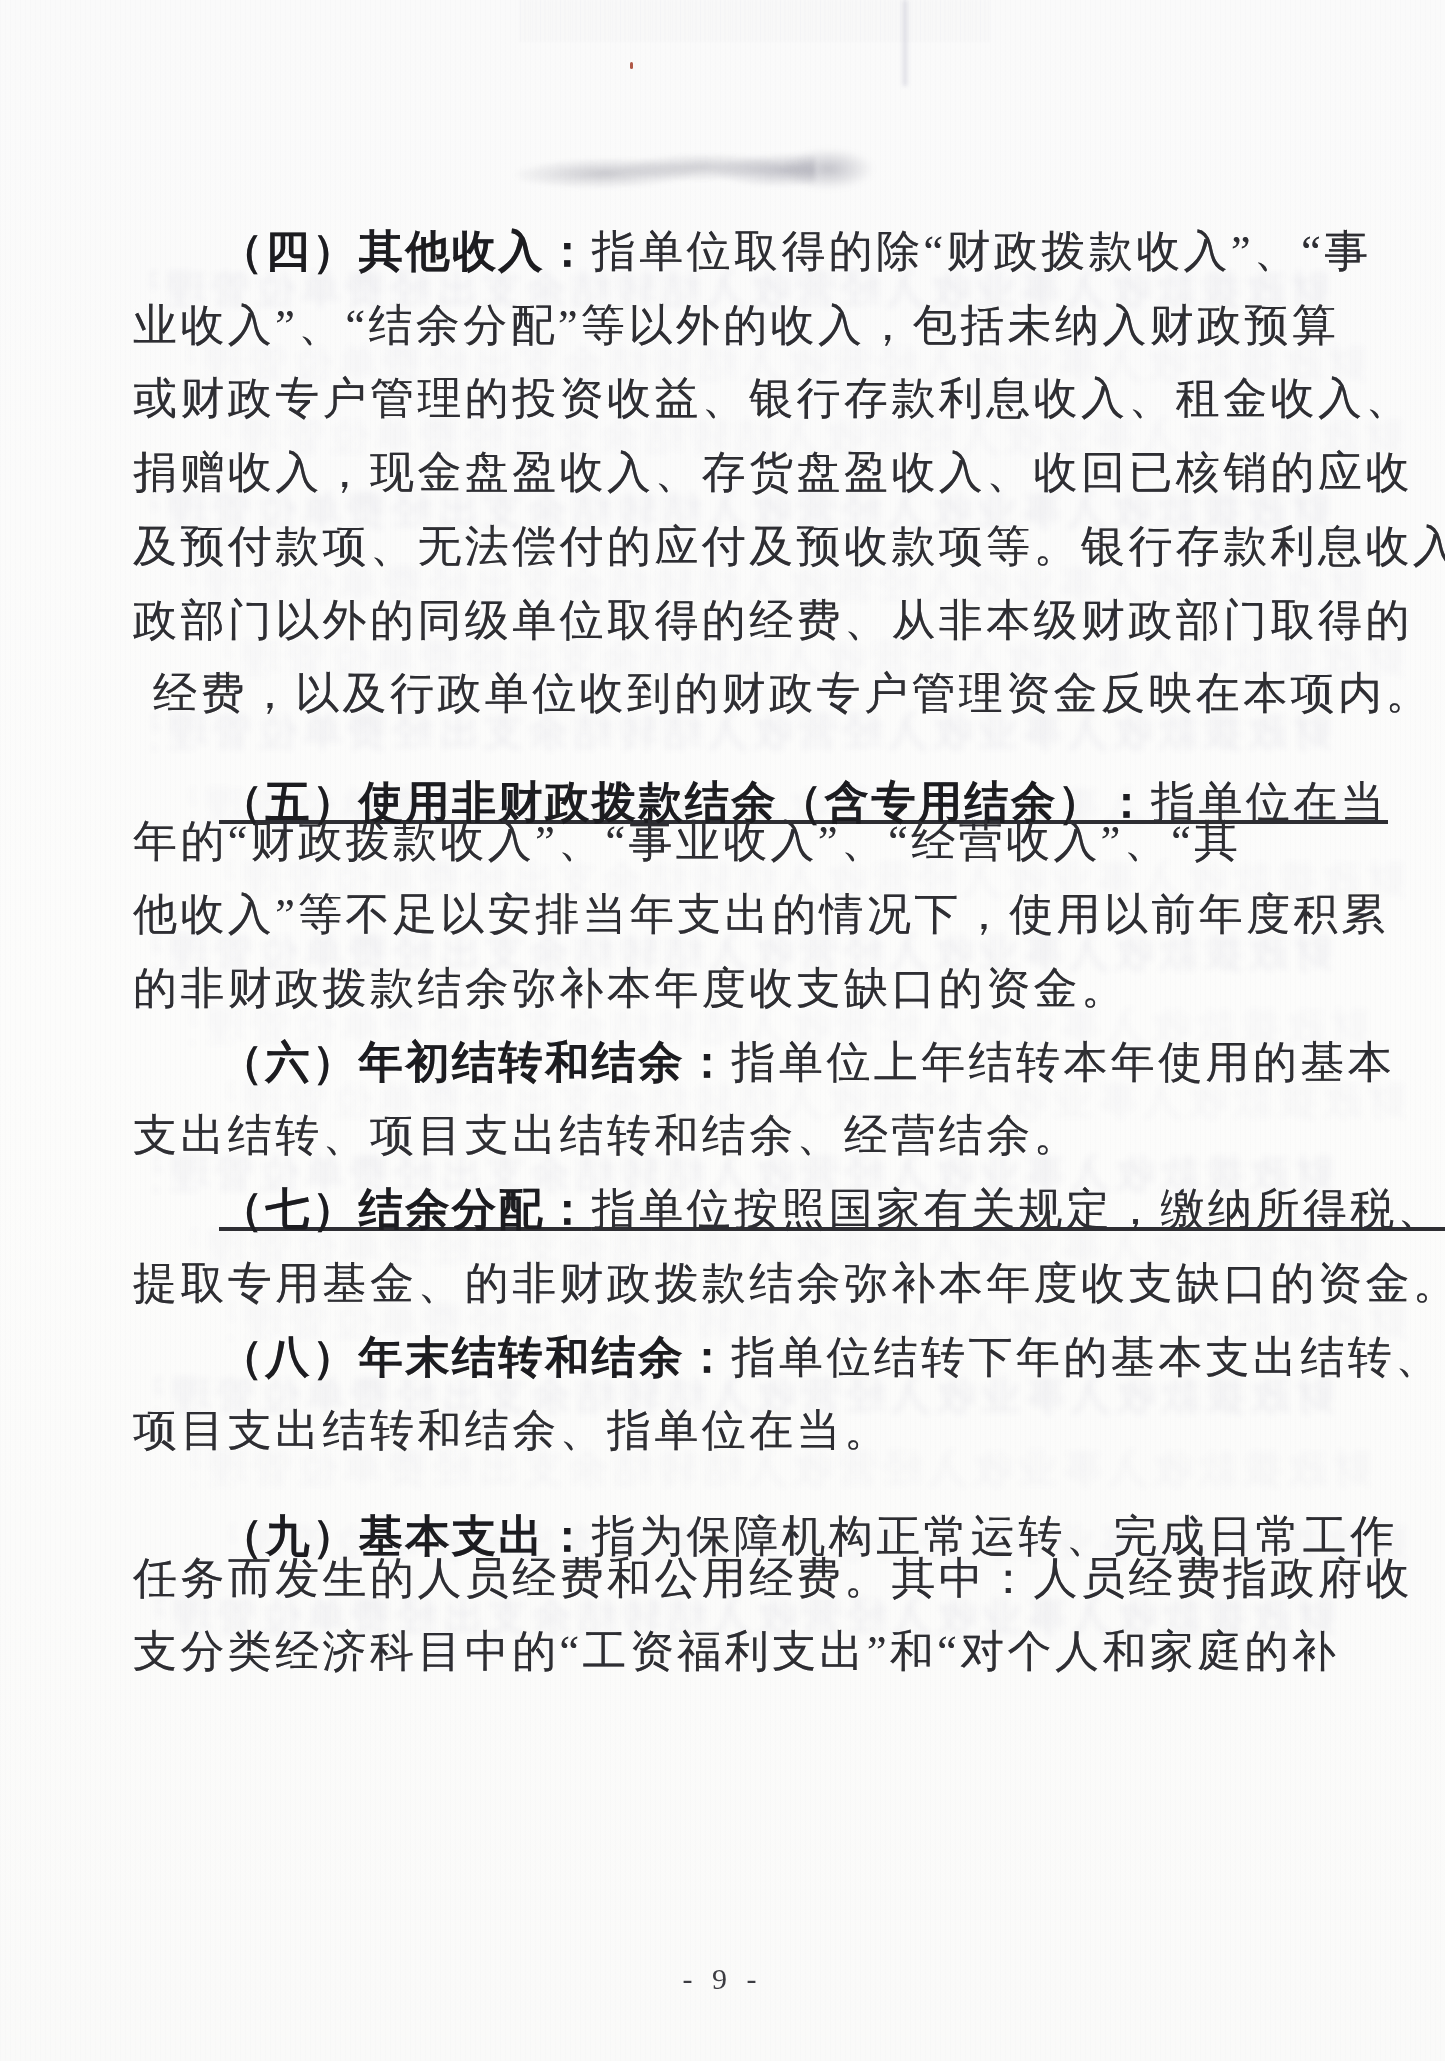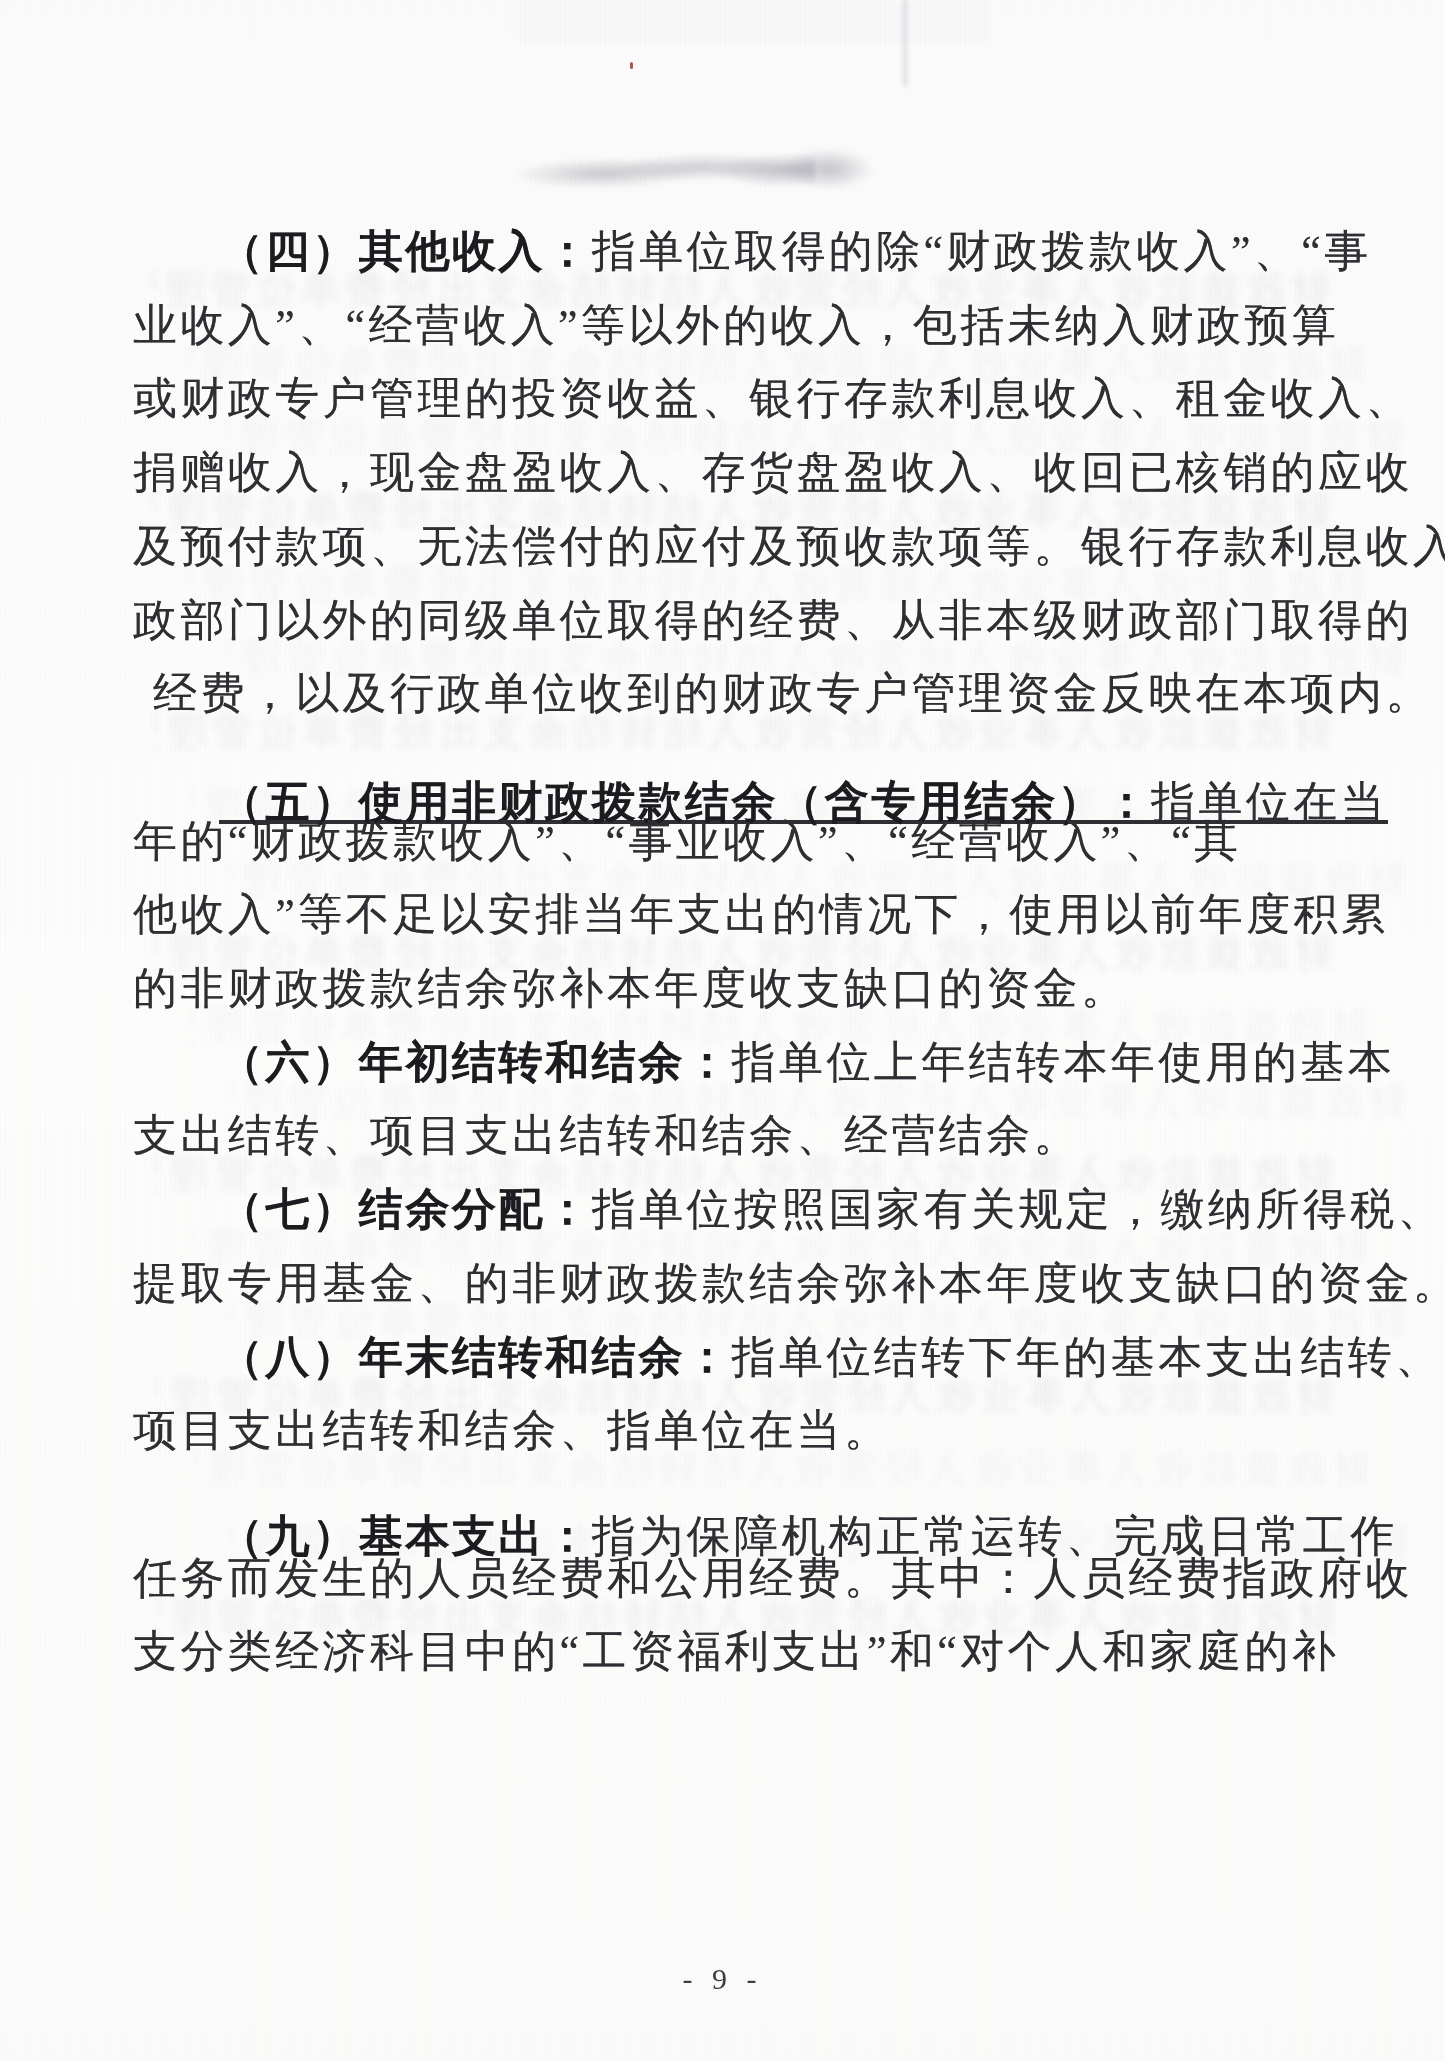--- a/index.html
+++ b/index.html
@@ -99,33 +99,33 @@
       <div class="ghost-line" style="left: 191px; top: 1220.1px; opacity: 0.055;">财政拨款收入事业收入经营收入结转结余支出经费单位管理资金预算部门情况</div>
       <div class="ghost-line" style="left: 228px; top: 1293.8px; opacity: 0.055;">财政拨款收入事业收入经营收入结转结余支出经费单位管理资金预算部门情况</div>
       <div class="ghost-line" style="left: 155px; top: 1367.5px; opacity: 0.1;">财政拨款收入事业收入经营收入结转结余支出经费单位管理资金预算部门情况</div>
       <div class="ghost-line" style="left: 192px; top: 1441.2px; opacity: 0.055;">财政拨款收入事业收入经营收入结转结余支出经费单位管理资金预算部门情况</div>
       <div class="ghost-line" style="left: 229px; top: 1514.9px; opacity: 0.055;">财政拨款收入事业收入经营收入结转结余支出经费单位管理资金预算部门情况</div>
       <div class="ghost-line" style="left: 156px; top: 1588.6px; opacity: 0.1;">财政拨款收入事业收入经营收入结转结余支出经费单位管理资金预算部门情况</div>
     </div>
 
   <div class="text-block">
       <div class="line indent" style="top: 215px;"><span class="seg-bold">（四）其他收入：</span><span>指单位取得的除“财政拨款收入”、“事</span></div>
-      <div class="line" style="top: 288.7px;"><span>业收入”、“经营收入”等以外的收入，包括未纳入财政预算</span></div>
+      <div class="line" style="top: 288.7px;"><span>业收入”、“结余分配”等以外的收入，包括未纳入财政预算</span></div>
       <div class="line" style="top: 362.4px;"><span>或财政专户管理的投资收益、银行存款利息收入、租金收入、</span></div>
       <div class="line" style="top: 436.1px;"><span>捐赠收入，现金盘盈收入、存货盘盈收入、收回已核销的应收</span></div>
       <div class="line" style="top: 509.8px;"><span>及预付款项、无法偿付的应付及预收款项等。银行存款利息收入</span></div>
       <div class="line" style="top: 583.5px;"><span>政部门以外的同级单位取得的经费、从非本级财政部门取得的</span></div>
       <div class="line" style="top: 657.2px; margin-left: 20px;"><span>经费，以及行政单位收到的财政专户管理资金反映在本项内。</span></div>
       <div class="line indent" style="top: 766px; text-decoration: underline;"><span class="seg-bold">（五）使用非财政拨款结余（含专用结余）：</span><span>指单位在当</span></div>
       <div class="line" style="top: 804.6px;"><span>年的“财政拨款收入”、“事业收入”、“经营收入”、“其</span></div>
       <div class="line" style="top: 878.3px;"><span>他收入”等不足以安排当年支出的情况下，使用以前年度积累</span></div>
       <div class="line" style="top: 952px;"><span>的非财政拨款结余弥补本年度收支缺口的资金。</span></div>
       <div class="line indent" style="top: 1025.7px;"><span class="seg-bold">（六）年初结转和结余：</span><span>指单位上年结转本年使用的基本</span></div>
       <div class="line" style="top: 1099.4px;"><span>支出结转、项目支出结转和结余、经营结余。</span></div>
-      <div class="line indent" style="top: 1173.1px;"><span class="seg-bold">（七）结余分配：</span><span>指单位按照国家有关规定，缴纳所得税、</span></div>
+      <div class="line indent" style="top: 1173.1px; text-decoration: underline;"><span class="seg-bold">（七）结余分配：</span><span>指单位按照国家有关规定，缴纳所得税、</span></div>
       <div class="line" style="top: 1246.8px;"><span>提取专用基金、的非财政拨款结余弥补本年度收支缺口的资金。</span></div>
       <div class="line indent" style="top: 1320.5px;"><span class="seg-bold">（八）年末结转和结余：</span><span>指单位结转下年的基本支出结转、</span></div>
       <div class="line" style="top: 1394.2px;"><span>项目支出结转和结余、指单位在当。</span></div>
       <div class="line indent" style="top: 1500px;"><span class="seg-bold">（九）基本支出：</span><span>指为保障机构正常运转、完成日常工作</span></div>
       <div class="line" style="top: 1541.6px;"><span>任务而发生的人员经费和公用经费。其中：人员经费指政府收</span></div>
       <div class="line" style="top: 1615.3px;"><span>支分类经济科目中的“工资福利支出”和“对个人和家庭的补</span></div>
     </div>
 
   <div class="page-number">- 9 -</div>
 </div>

